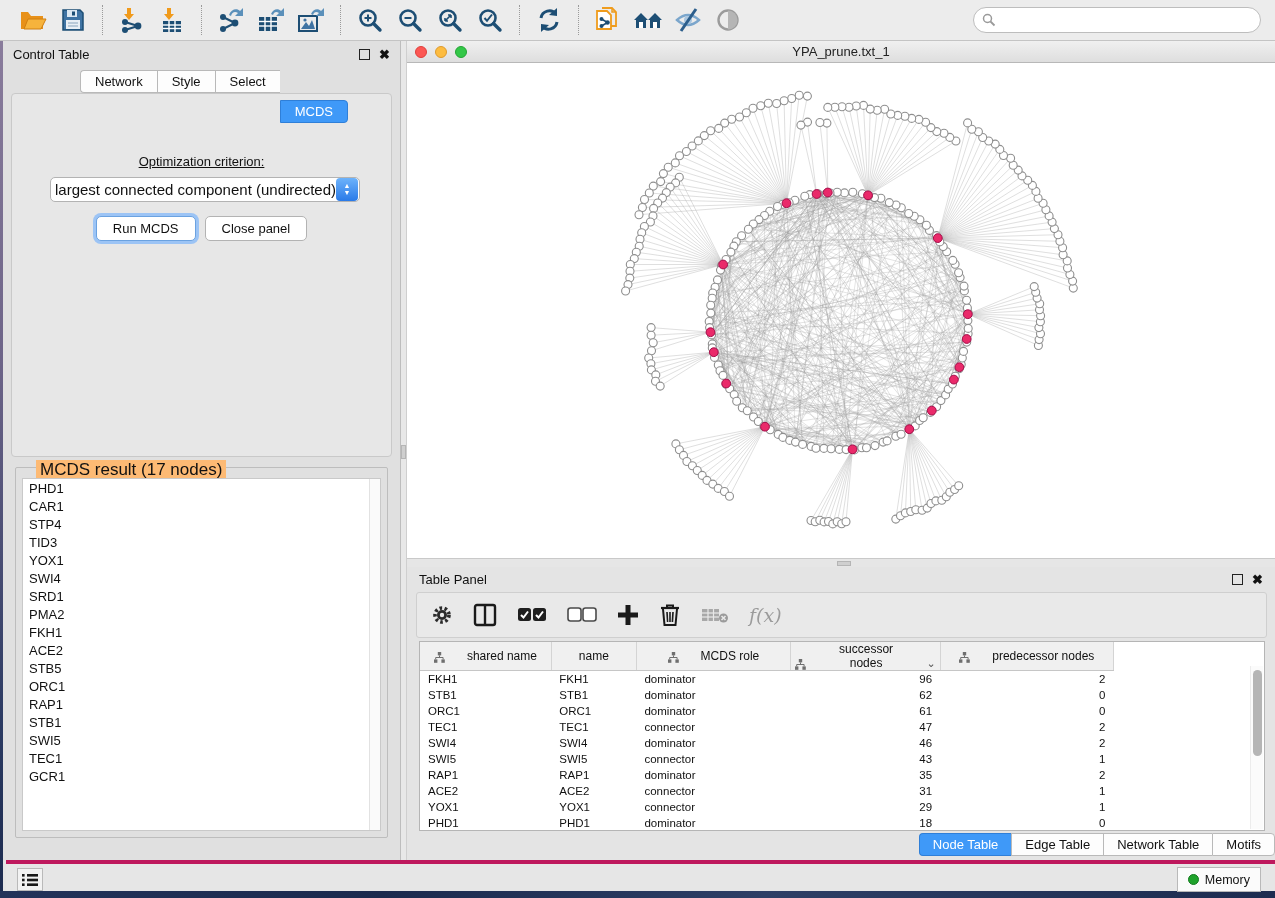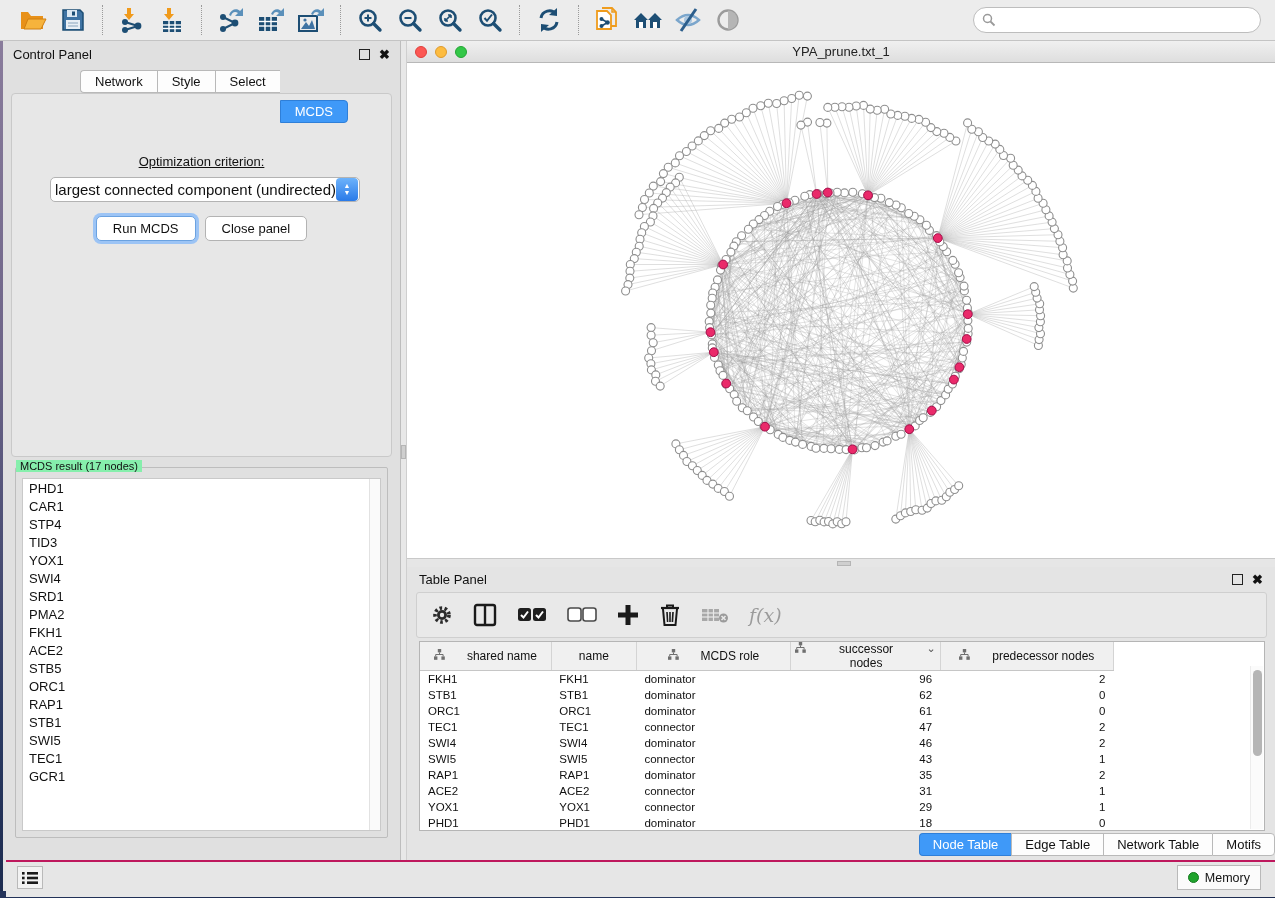--- a/index.html
+++ b/index.html
@@ -37,21 +37,21 @@
   .cp-inset { position:absolute; left:8px; top:52px; width:381px; height:364px; background:#e7e7e7; border:1px solid #c9c9c9; border-radius:4px; }
   .opt-label { position:absolute; left:0; top:60px; width:100%; text-align:center; font-size:13px; color:#111;text-decoration:underline; }
   .opt-select { position:absolute; left:38px; top:83px; width:310px; height:25px; background:#fff; border:1px solid #b3b3b3; border-radius:5px; display:flex; align-items:center; cursor:pointer; }
   .opt-select-text { flex:1; text-align:center; font-size:15px; color:#111; padding-left:4px; }
   .opt-stepper { width:22px; height:23px; margin-right:1px; border-radius:4px; background:linear-gradient(180deg,#6db3fb,#2a7ae8); display:flex; flex-direction:column; align-items:center; justify-content:center; gap:1px; }
   .opt-stepper span { color:#fff; font-size:7px; line-height:6px; }
   .cp-buttons { position:absolute; left:0; top:122px; width:100%; display:flex; justify-content:center; gap:9px; }
   .btn { height:25px; padding:0 16px; background:#fff; border:1px solid #b3b3b3; border-radius:5px; font-size:13px; color:#111; cursor:pointer; font-family:"Liberation Sans",sans-serif; }
   .btn.focused { box-shadow:0 0 0 3px #9cc4f5; border-color:#6ba2e0; }
   .result-group { position:absolute; left:12px; top:426px; width:373px; height:371px; border:1px solid #bdbdbd; border-radius:2px; }
-  .result-legend { position:absolute; left:0; top:-8px; background:#86efac; padding:0 4px; font-size:11px; color:#111; }
+  .result-legend { position:absolute; left:20px; top:-8px; background:#fdba74; padding:0 4px; font-size:17px; color:#111; }
   .result-list { position:absolute; left:6px; top:10px; right:6px; bottom:6px; background:#fff; border:1px solid #c9c9c9; overflow:hidden; }
   .result-item { font-size:13px; color:#111; padding:1.5px 0 1.5px 6px; }
   .result-scroll { position:absolute; right:0; top:0; width:11px; bottom:0; background:#fafafa; border-left:1px solid #e2e2e2; }
 
   
   .vdivider { position:absolute; left:397px; top:0; width:7px; height:819px; background:#e8e8e8; border-left:1px solid #bdbdbd; border-right:1px solid #cfcfcf; }
   .vdivider .handle { position:absolute; left:0; top:404px; width:5px; height:14px; background:#cfcfcf; border:1px solid #b5b5b5; }
 
   
   .net-titlebar { position:absolute; left:404px; top:0; right:0; height:22px; background:linear-gradient(180deg,#f0f0f0,#dedede); border-bottom:1px solid #b8b8b8; display:flex; align-items:center; padding:0 8px; }
@@ -71,34 +71,34 @@
   
   .table-panel { position:absolute; left:404px; top:526px; right:0; height:293px; background:#e4e4e4; }
   .tp-titlebar { height:24px; display:flex; align-items:center; padding:0 12px; }
   .tp-title { font-size:13px; color:#111; }
   .tp-toolbar { position:absolute; left:9px; top:25px; right:8px; height:46px; background:#e9e9e9; border:1px solid #cfcfcf; border-radius:3px; display:flex; align-items:center; gap:20px; padding:8px 14px; }
   .tp-tbtn { background:none; border:none; cursor:pointer; display:flex; align-items:center; justify-content:center; height:32px; }
   .fx-label { font-family:"DejaVu Serif", serif; font-style:italic; font-size:19px; color:#9b9b9b; }
   .tp-table-wrap { position:absolute; left:12px; top:74px; right:10px; height:190px; background:#fff; border:1px solid #b5b5b5; overflow:hidden; }
   table.node-table { border-collapse:collapse; table-layout:fixed; width:694px; }
   .node-table thead th { height:22px; background:#f0f0f0; border-right:1px solid #d4d4d4; border-bottom:1px solid #c6c6c6; font-size:12px; font-weight:normal; color:#111; position:relative; }
-  .th-inner { display:flex; align-items:flex-start; justify-content:center; gap:22px; padding:0 4px; }
+  .th-inner { display:flex; align-items:flex-end; justify-content:center; gap:22px; padding:0 4px; }
   .tree-ic { flex:0 0 auto; }
   .node-table td { height:16px; font-size:11.5px; color:#111; padding:0 8px; white-space:nowrap; overflow:hidden; }
   .num { text-align:right; }
   .tp-scroll { position:absolute; right:1px; top:24px; width:13px; bottom:1px; background:#fbfbfb; border-left:1px solid #ececec; }
   .tp-thumb { position:absolute; left:2px; top:4px; width:9px; height:86px; background:#b5b5b5; border-radius:5px; }
   .tp-tabs { position:absolute; left:0; right:0; top:266px; display:flex; justify-content:flex-end; }
   .tp-tab { height:23px; padding:0 13px; font-size:13px; background:#fdfdfd; border:1px solid #b9b9b9; border-right:none; display:flex; align-items:center; cursor:pointer; color:#111; }
   .tp-tab:first-child { border-radius:4px 0 0 4px; }
   .tp-tab:last-child { border-right:1px solid #b9b9b9; border-radius:0 4px 4px 0; }
   .tp-tab.active { background:#3f99f8; color:#fff; border-color:#2f7fd8; }
 
   
-  .statusbar { position:absolute; left:6px; top:860px; right:0; height:37px; background:#e6e6e6; border-top:2px solid #be185d; }
+  .statusbar { position:absolute; left:6px; top:860px; right:0; height:31px; background:#e6e6e6; border-top:4px solid #be185d; }
   .list-btn { position:absolute; left:11px; top:4px; width:26px; height:23px; background:#f2f2f2; border:1px solid #b9b9b9; display:flex; align-items:center; justify-content:center; cursor:pointer; }
   .memory-btn { position:absolute; right:14px; top:3px; height:25px; padding:0 10px; background:#fbfbfb; border:1px solid #b9b9b9; display:flex; align-items:center; gap:6px; font-size:12.5px; color:#111; cursor:pointer; }
   .mem-dot { width:11px; height:11px; border-radius:50%; background:#1fa32c; border:1px solid #137a1e; }
 </style>
 </head>
 <body>
 
 <div class="toolbar">
   <div class="tb-group">
     <button class="tb-btn">
@@ -259,21 +259,21 @@
     <input class="search-input" type="text" placeholder="" style="">
   </div>
 </div>
 
 <div class="strip-bottom"></div>
 
 <div class="app-body">
 
   <div class="control-panel">
     <div class="cp-titlebar">
-      <span class="cp-title">Control Panel</span>
+      <span class="cp-title">Control Table</span>
       <span class="panel-icons">
         <span class="float-box"></span>
         <span class="close-x">✖</span>
       </span>
     </div>
     <div class="cp-tabs" id="cp-tabs">
         <div class="cp-tab">Network</div>
         <div class="cp-tab">Style</div>
         <div class="cp-tab">Select</div>
         <div class="cp-tab active">MCDS</div>

